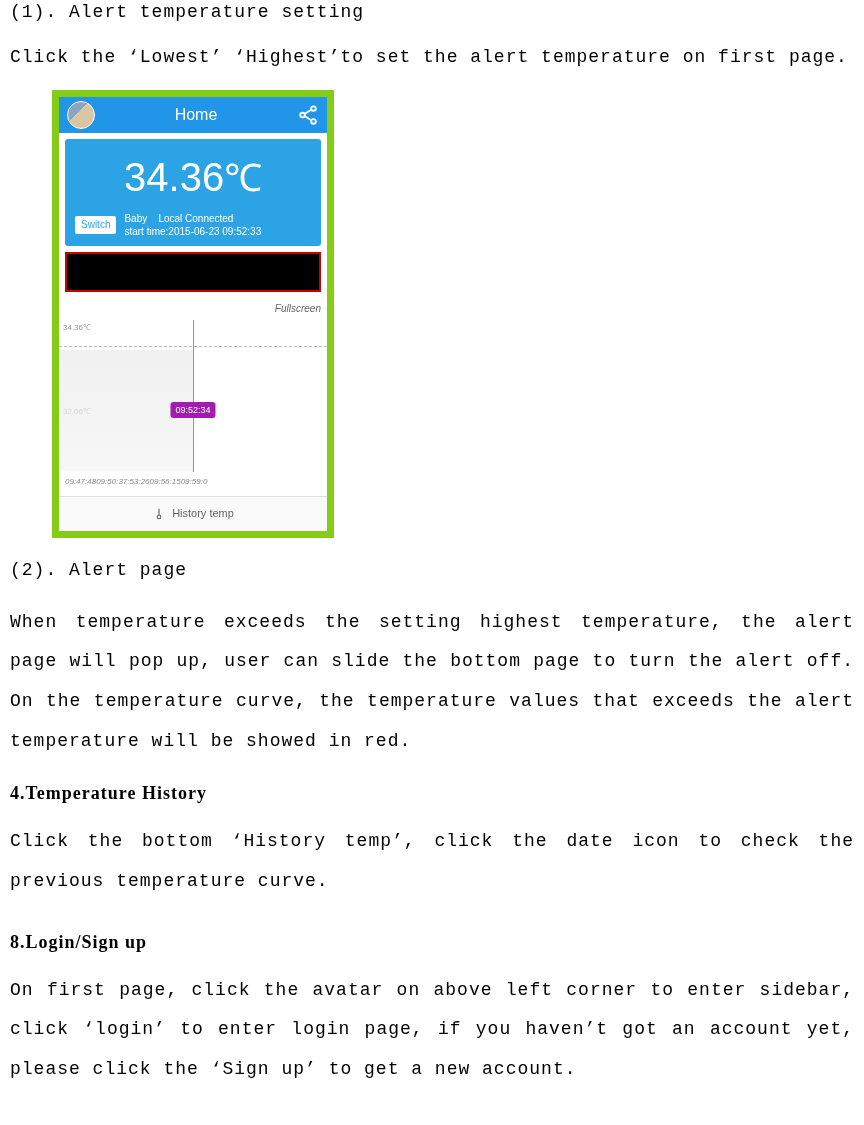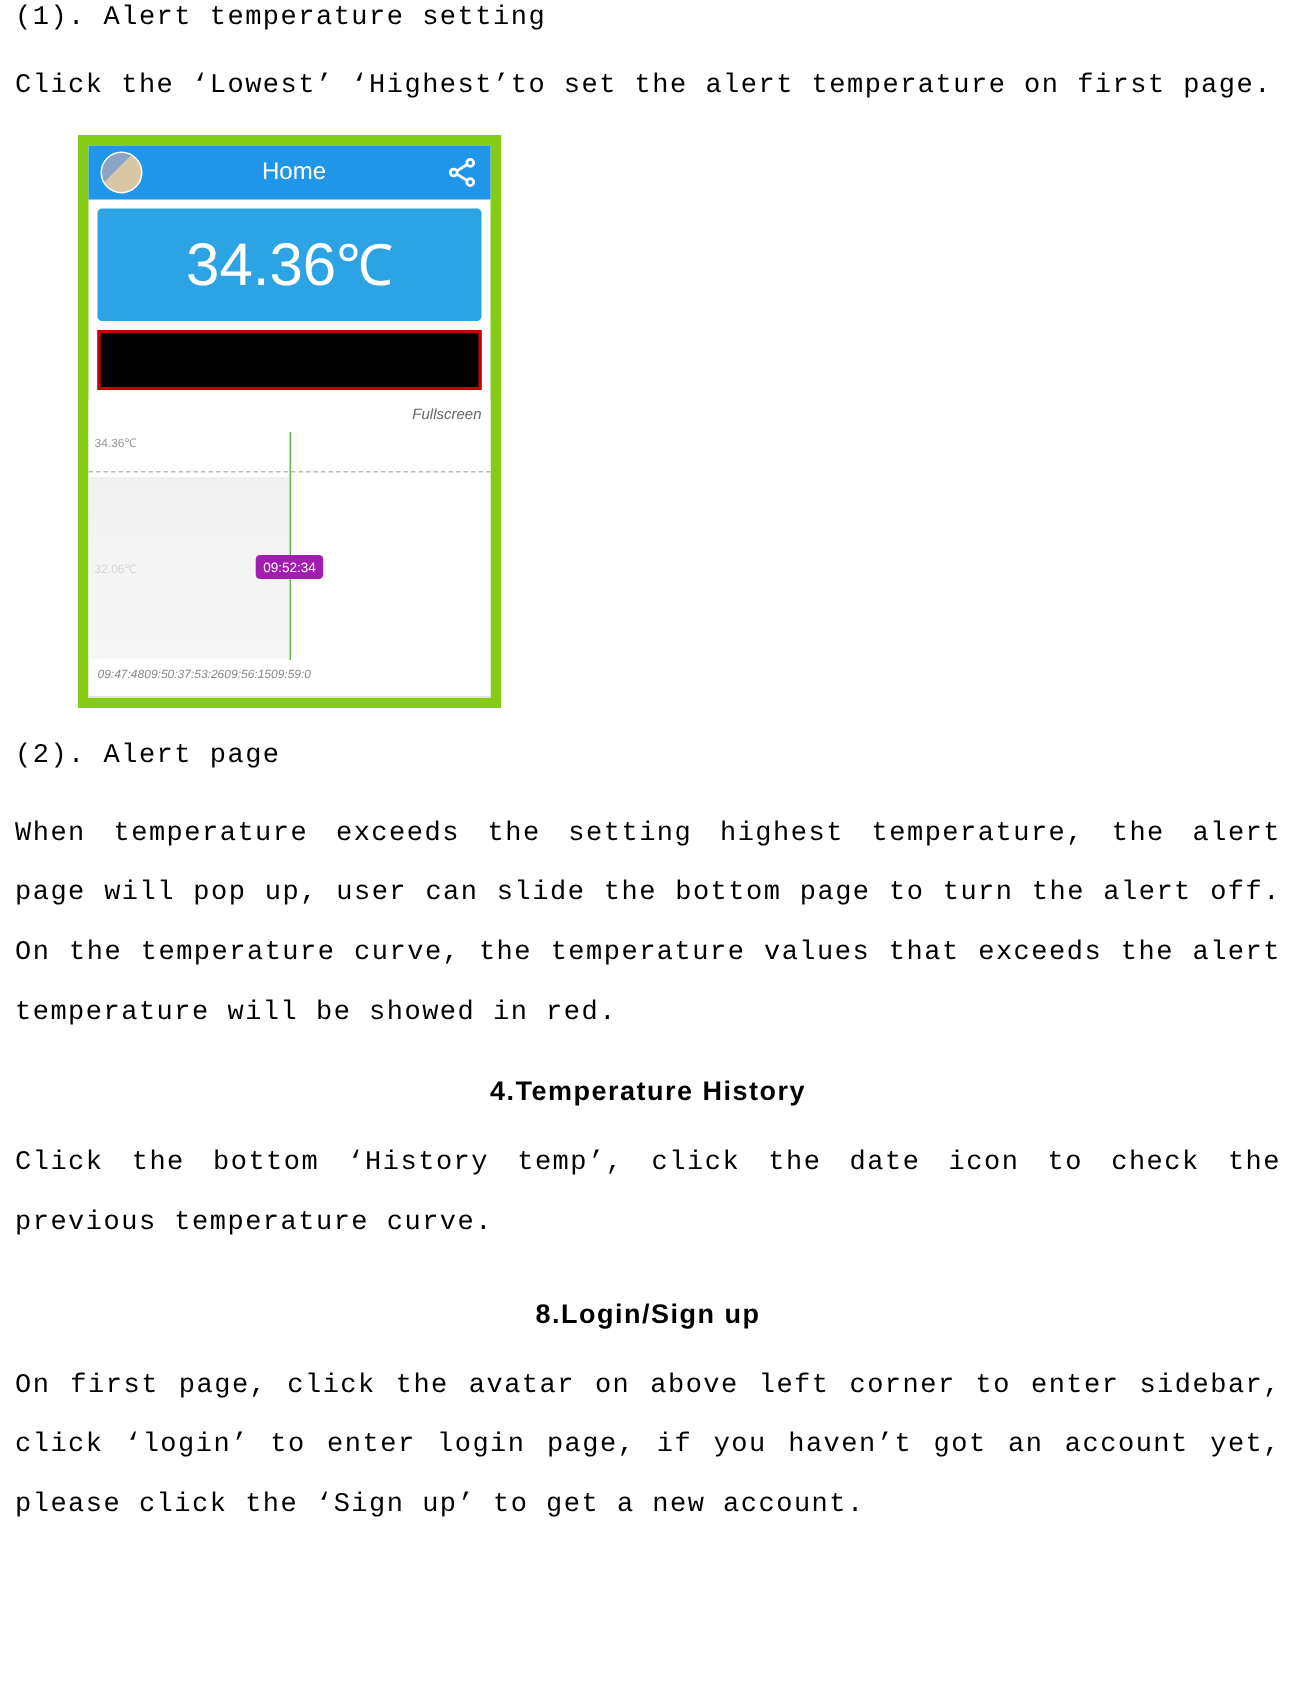--- a/index.html
+++ b/index.html
@@ -15,24 +15,23 @@
     .para {
       margin-bottom: 20px;
       letter-spacing: 1px;
     }
     .para-justified {
       text-align: justify;
       line-height: 2.2;
     }
     .bold {
       font-weight: bold;
-      font-family: Liberation Sans, sans-serif;
+      font-family: Liberation Serif, serif;
       margin-top: 18px;
       margin-bottom: 16px;
-      text-align: center;
     }
     
     .phone-shot {
       width: 282px;
       margin: 0 0 20px 42px;
       border: 7px solid #84cc16;
       background: #fff;
       font-family: Arial, sans-serif;
     }
     .phone-header {
@@ -203,20 +202,30 @@
           <circle cx="18" cy="19" r="2.5"></circle>
         <line x1="8" y1="11" x2="16" y2="6"></line>
           <line x1="8" y1="13" x2="16" y2="18"></line>
       </svg>
     </div>
   </div>
 
   <div class="temp-card">
     <div>
       <span class="temp-big">34.36</span><span class="temp-unit">℃</span>
+    </div>
+    <div class="temp-sub">
+      <span class="switch-badge">Switch</span>
+      <div class="sub-col">
+        <div>
+          <span>Baby</span>&nbsp;&nbsp;&nbsp;
+          <span>Local Connected</span>
+        </div>
+        <div>start time:2015-06-23 09:52:33</div>
+      </div>
     </div>
   </div>
 
   <div class="redacted-bar"></div>
 
   <div class="chart-area">
     <span class="fullscreen-label">Fullscreen</span>
     <span class="y-label top">34.36℃</span>
     <span class="y-label mid">32.06℃</span>
     <div class="chart-fill"></div>
@@ -226,20 +235,29 @@
     <div class="x-labels">
       <span>09:47:48</span>
       <span>09:50:37</span>
       <span>:53:26</span>
       <span>09:56:15</span>
       <span>09:59:0</span>
     </div>
   </div>
 
   <div class="bottom-tabs">
+    <div class="btab">
+      <span class="btab-icon">
+        <svg viewBox="0 0 24 24" width="14" height="14" fill="none" stroke="#666" stroke-width="2">
+          <path d="M12 3v10"></path>
+            <circle cx="12" cy="17" r="3"></circle>
+        </svg>
+      </span>
+      <span>History temp</span>
+    </div>
   </div>
 </div>
 
 <p class="para">(2). Alert page</p>
 <p class="para para-justified">When temperature exceeds the setting highest temperature, the alert page will pop up, user can slide the bottom page to turn the alert off. On the temperature curve, the temperature values that exceeds the alert temperature will be showed in red.</p>
 
 <p class="para bold">4.Temperature History</p>
 <p class="para para-justified">Click the bottom ‘History temp’, click the date icon to check the previous temperature curve.</p>
 
 <p class="para bold" style="margin-top:28px">8.Login/Sign up</p>

